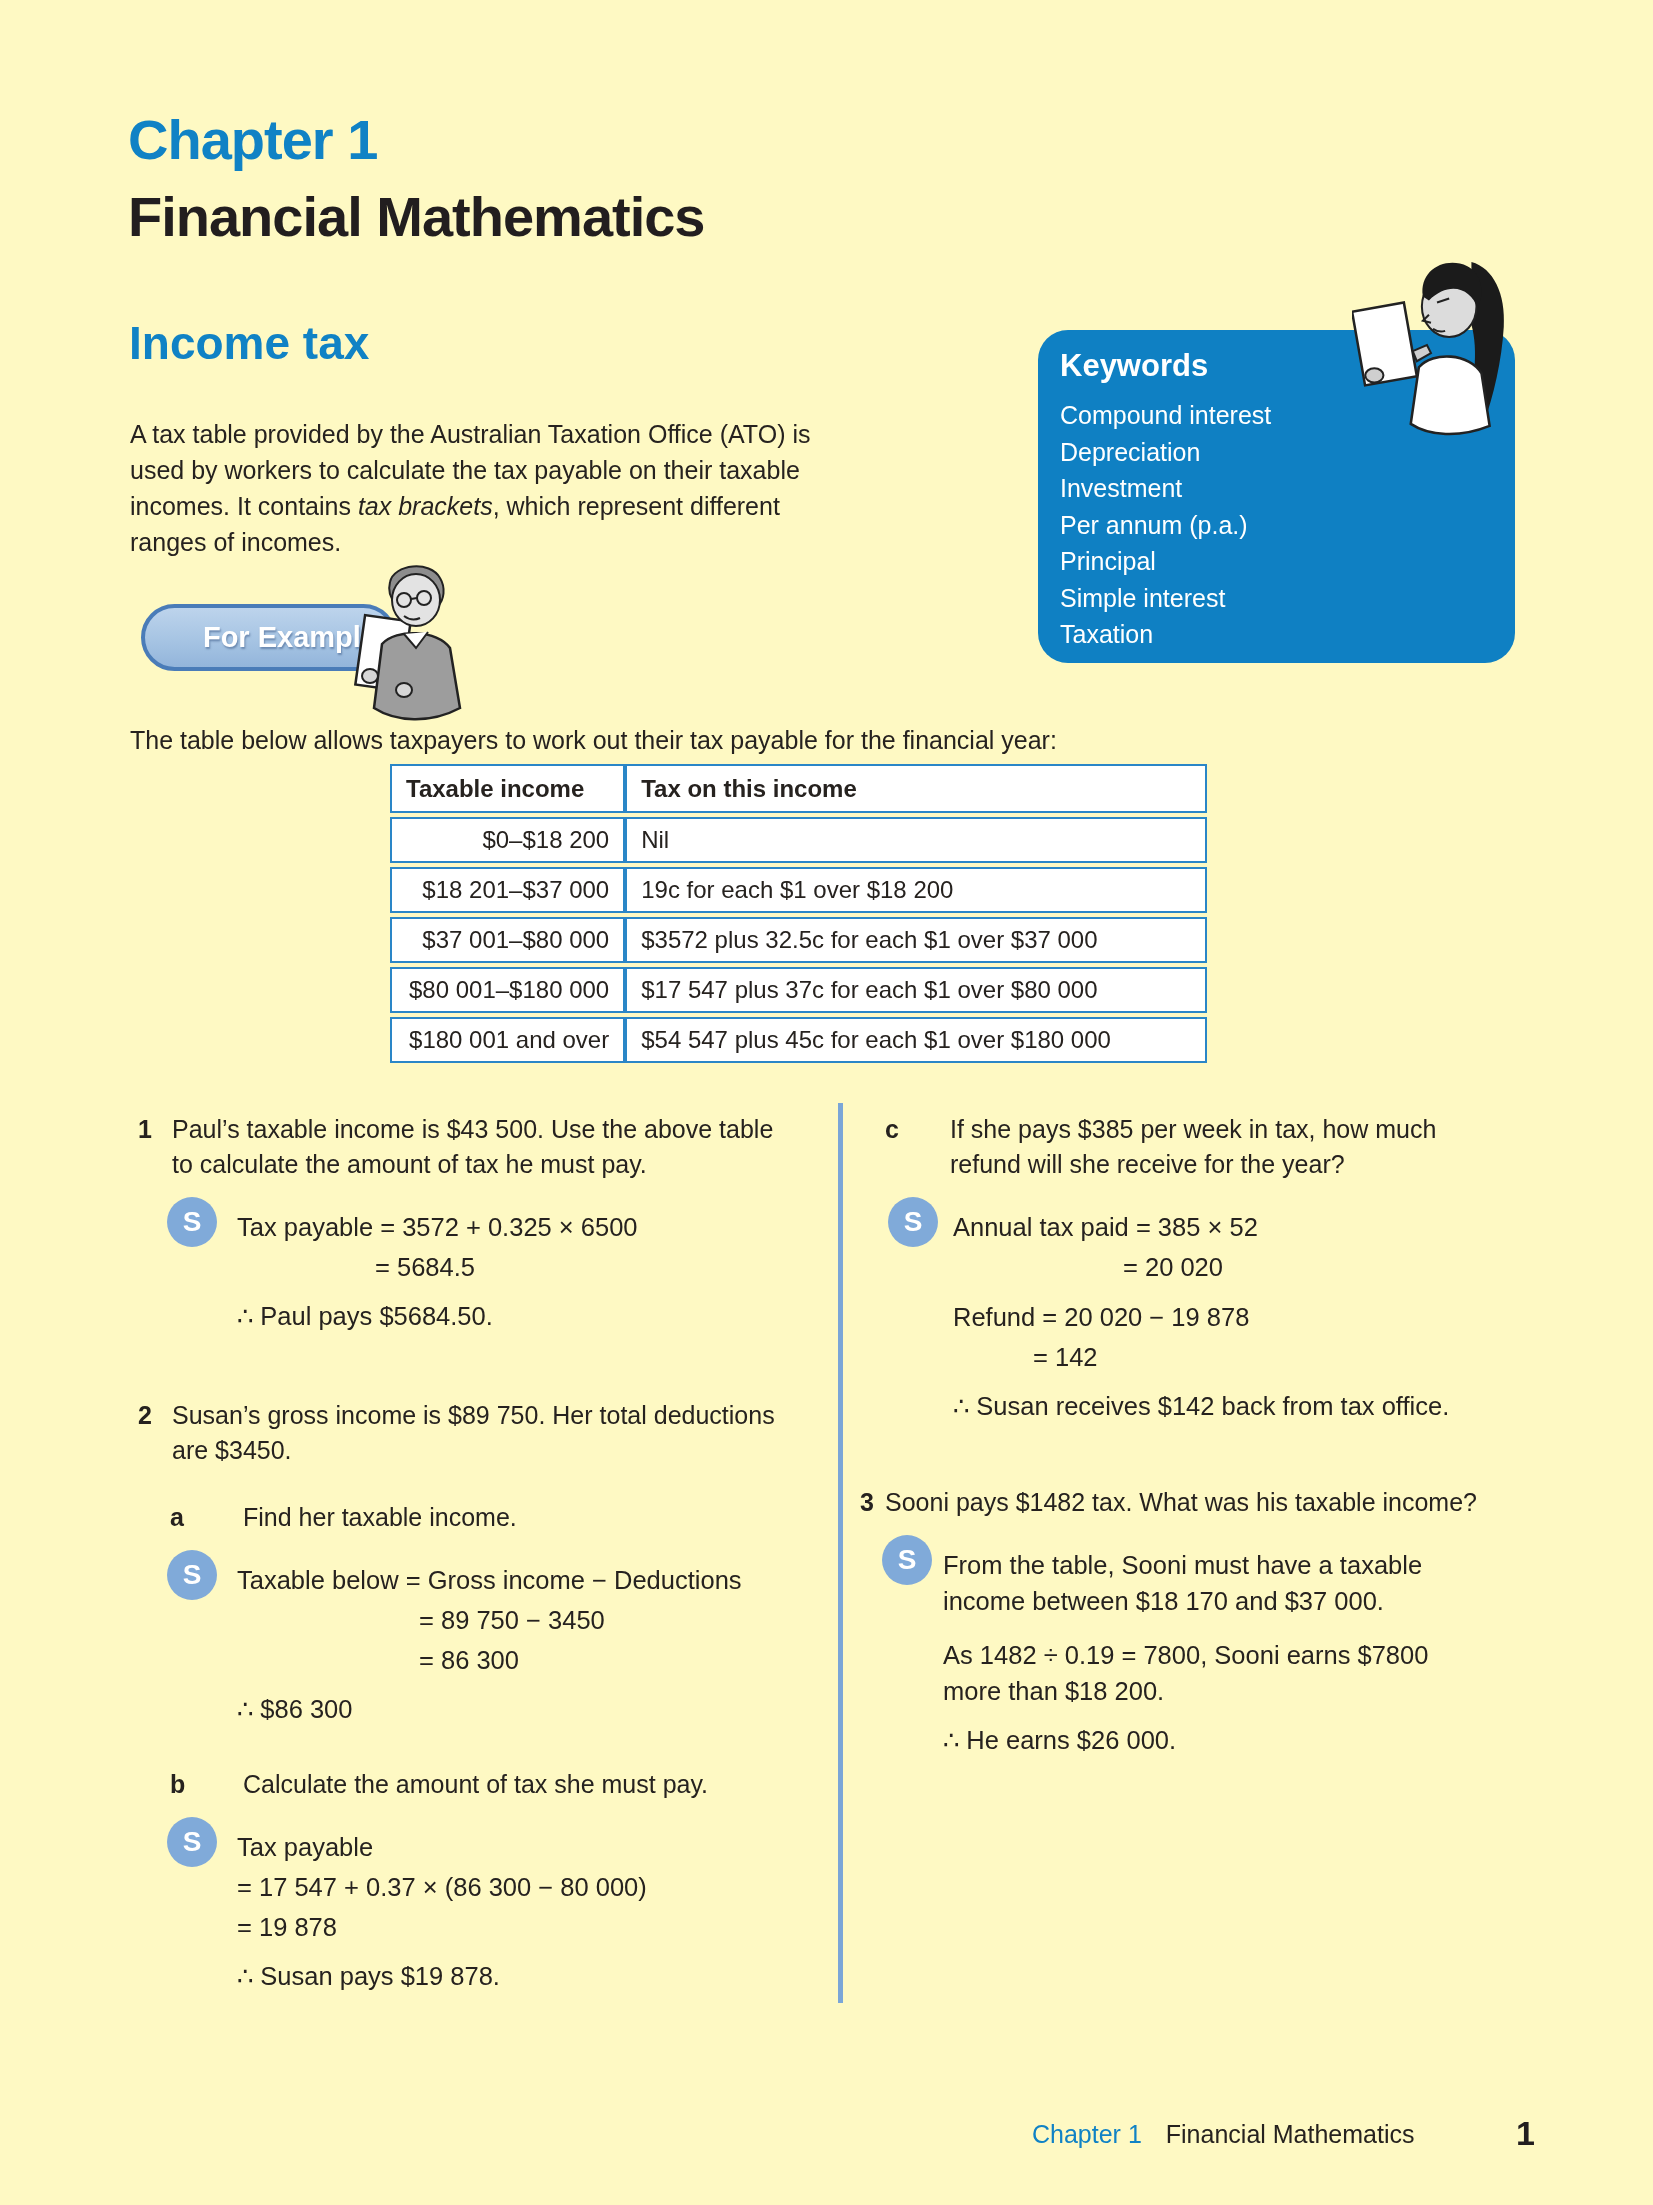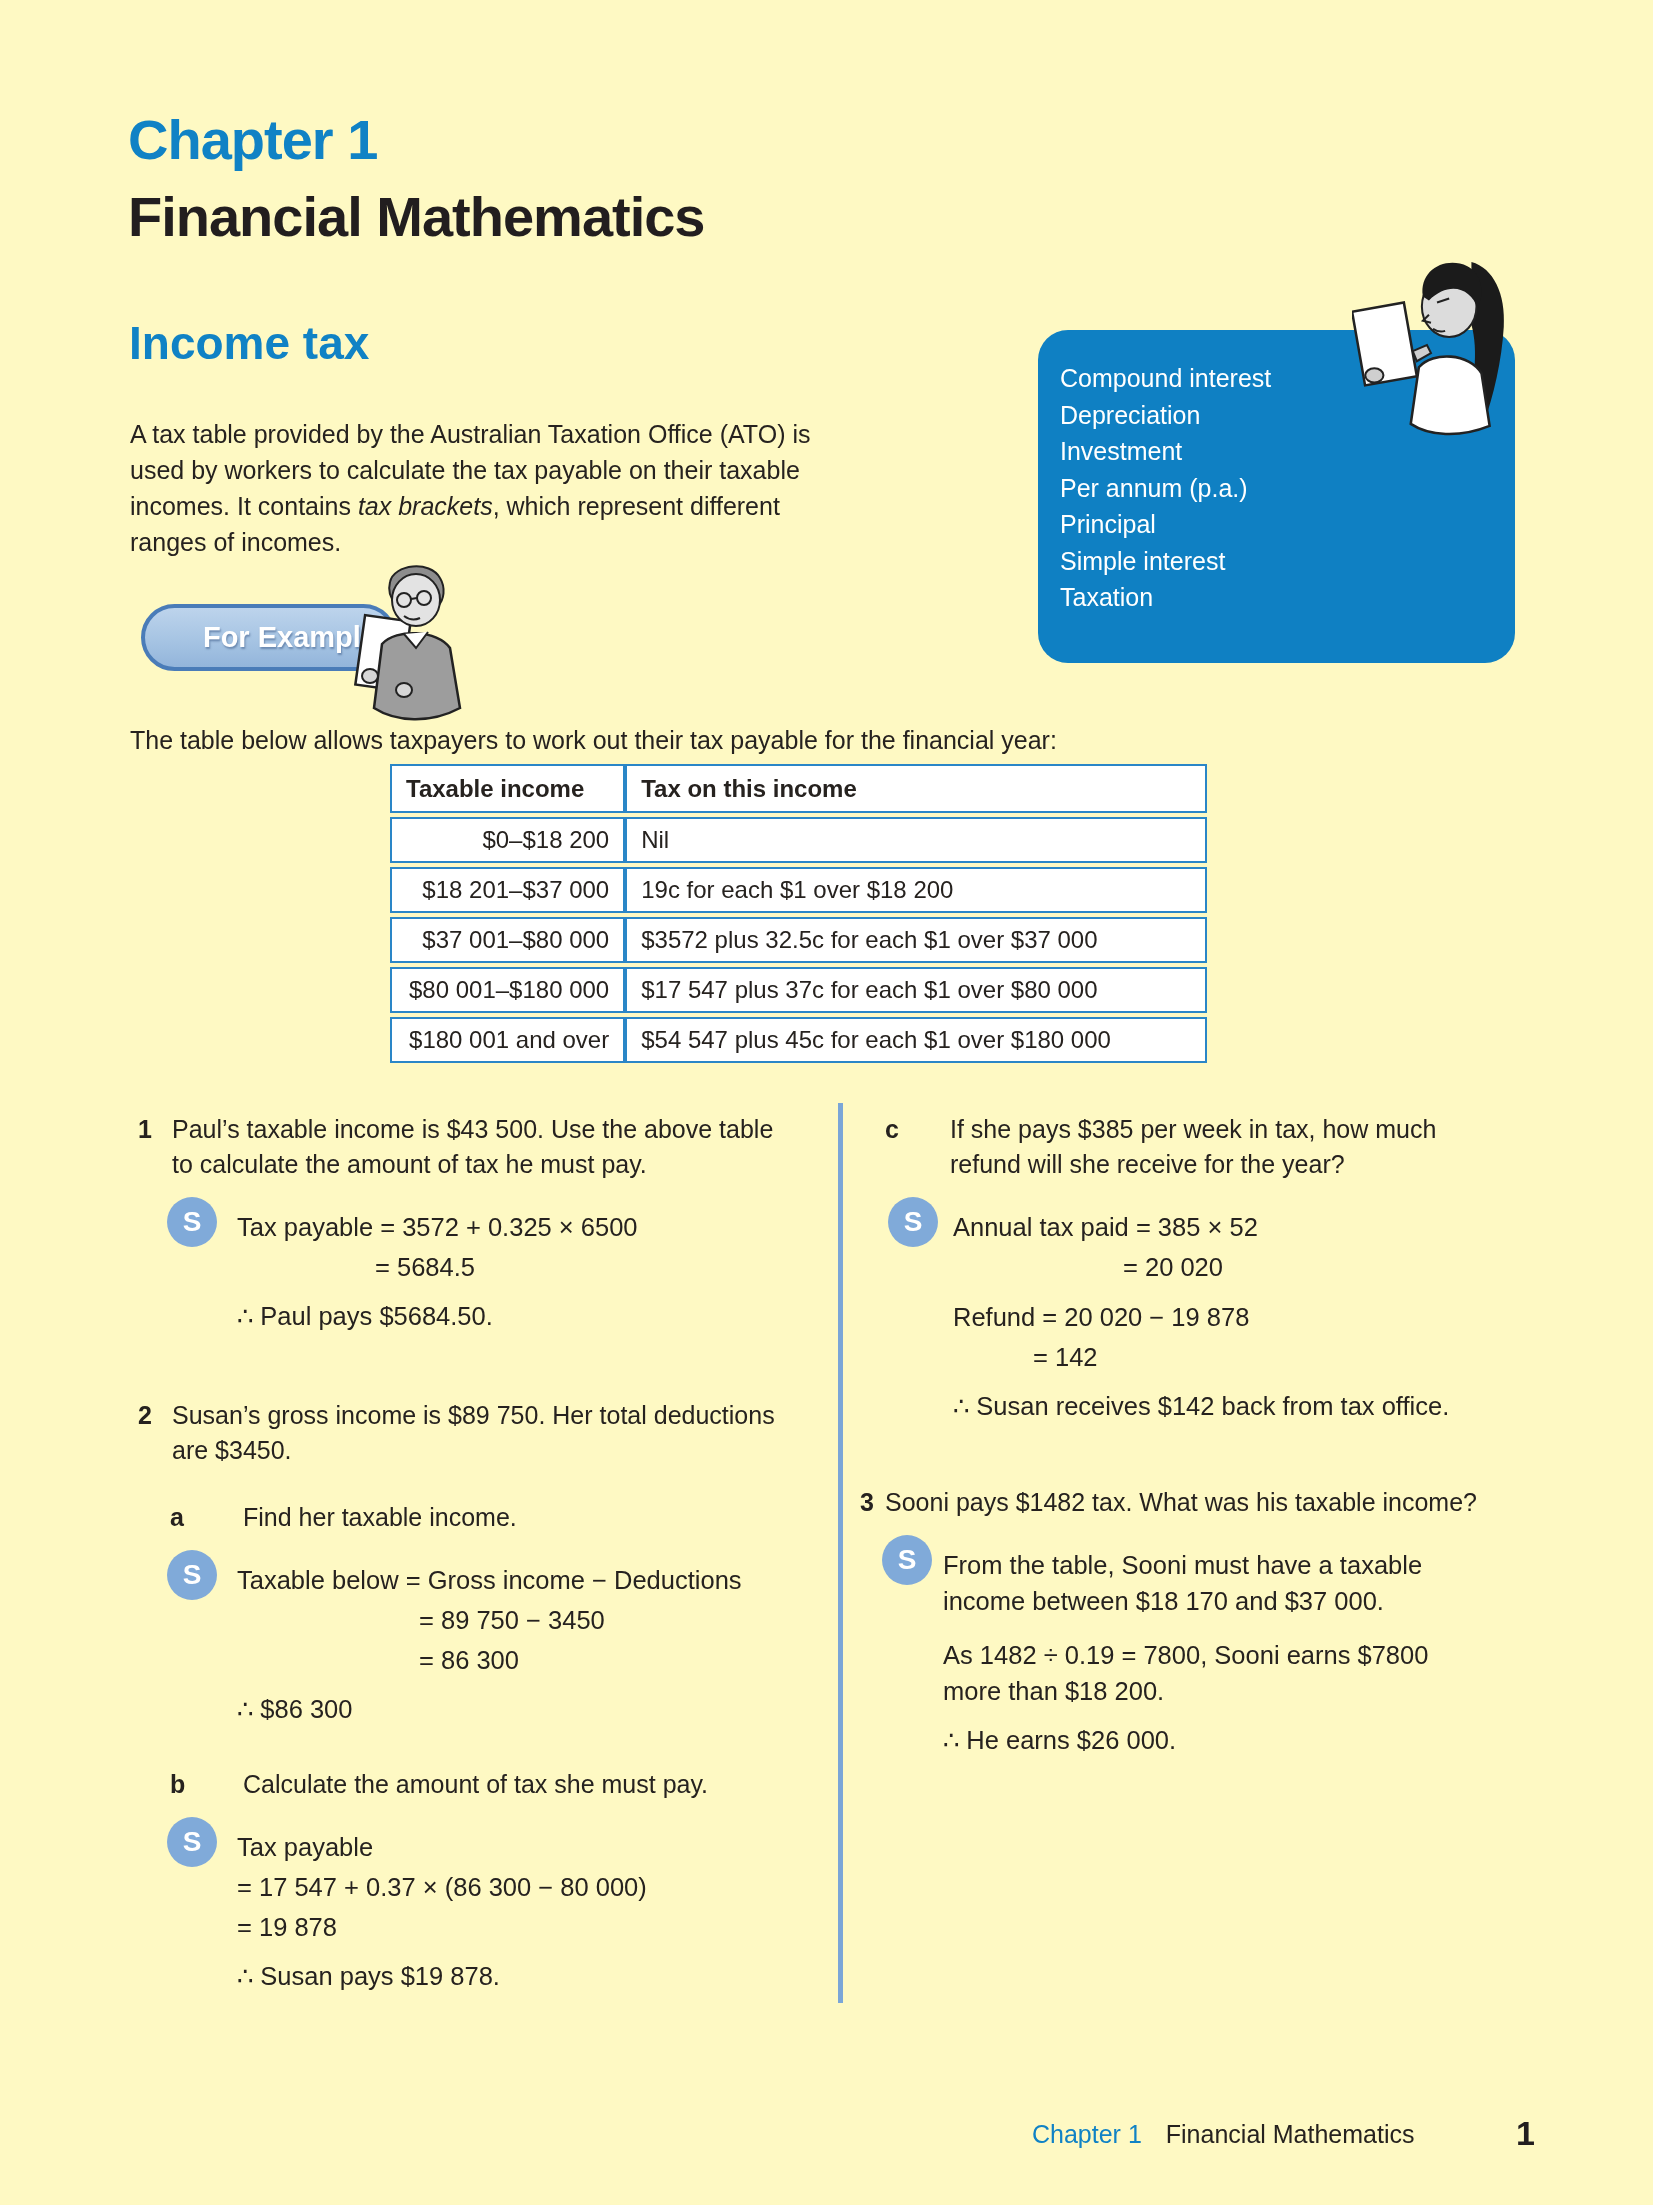--- a/index.html
+++ b/index.html
@@ -81,20 +81,21 @@
 
 <div class="page">
 
   <div class="chapter-label">Chapter 1</div>
   <div class="chapter-title">Financial Mathematics</div>
   <div class="section-title">Income tax</div>
 
   <p class="intro"><span>A tax table provided by the Australian Taxation Office (ATO) is used by workers to calculate the tax payable on their taxable incomes. It contains </span><em>tax brackets</em><span>, which represent different ranges of incomes.</span></p>
 
   <div class="keywords-box">
+    <div class="kw-title">Keywords</div>
     <ul class="kw-list">
       <li>Compound interest</li>
       <li>Depreciation</li>
       <li>Investment</li>
       <li>Per annum (p.a.)</li>
       <li>Principal</li>
       <li>Simple interest</li>
       <li>Taxation</li>
     </ul>
   </div>

